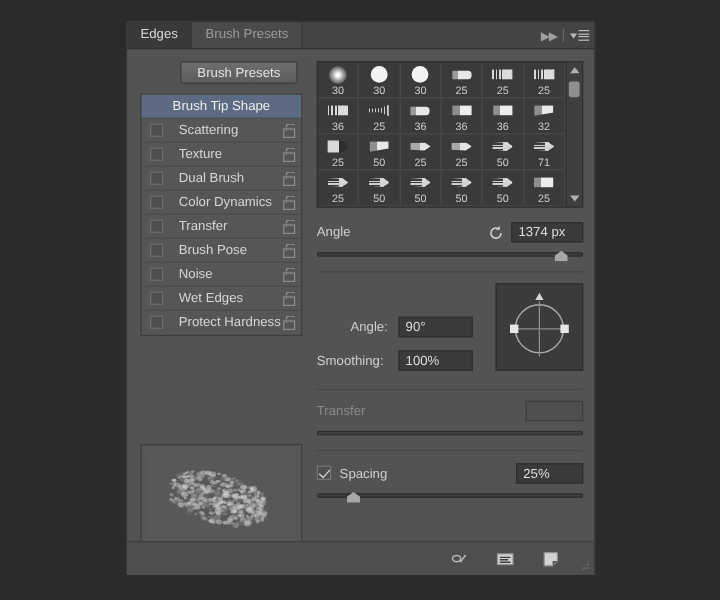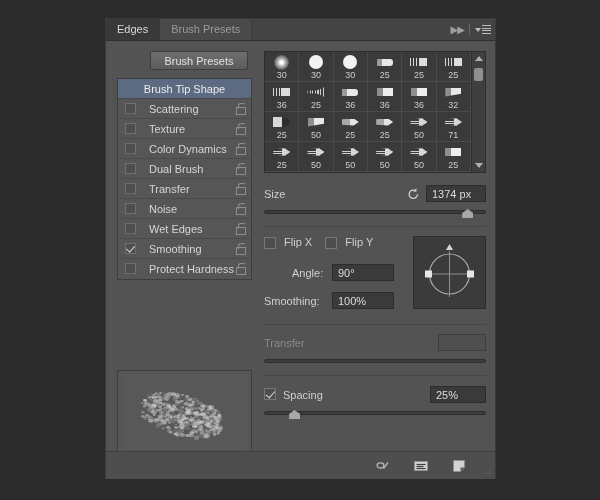--- a/index.html
+++ b/index.html
@@ -253,41 +253,41 @@
     <div class="optlist">
         <div class="optrow selected"><span>Brush Tip Shape</span></div>
         <div class="optrow"><span class="cb"></span><span class="lbl">Scattering</span><span class="lock">
             <span class="shk"></span>
             <span class="bdy"></span>
           </span></div>
         <div class="optrow"><span class="cb"></span><span class="lbl">Texture</span><span class="lock">
             <span class="shk"></span>
             <span class="bdy"></span>
           </span></div>
+        <div class="optrow"><span class="cb"></span><span class="lbl">Dual Brush</span><span class="lock">
+            <span class="shk"></span>
+            <span class="bdy"></span>
+          </span></div>
         <div class="optrow"><span class="cb"></span><span class="lbl">Color Dynamics</span><span class="lock">
             <span class="shk"></span>
             <span class="bdy"></span>
           </span></div>
-        <div class="optrow"><span class="cb"></span><span class="lbl">Dual Brush</span><span class="lock">
+        <div class="optrow"><span class="cb"></span><span class="lbl">Transfer</span><span class="lock">
             <span class="shk"></span>
             <span class="bdy"></span>
           </span></div>
-        <div class="optrow"><span class="cb"></span><span class="lbl">Transfer</span><span class="lock">
+        <div class="optrow"><span class="cb"></span><span class="lbl">Brush Pose</span><span class="lock">
             <span class="shk"></span>
             <span class="bdy"></span>
           </span></div>
         <div class="optrow"><span class="cb"></span><span class="lbl">Noise</span><span class="lock">
             <span class="shk"></span>
             <span class="bdy"></span>
           </span></div>
         <div class="optrow"><span class="cb"></span><span class="lbl">Wet Edges</span><span class="lock">
-            <span class="shk"></span>
-            <span class="bdy"></span>
-          </span></div>
-        <div class="optrow"><span class="cb checked"></span><span class="lbl">Smoothing</span><span class="lock">
             <span class="shk"></span>
             <span class="bdy"></span>
           </span></div>
         <div class="optrow"><span class="cb"></span><span class="lbl">Protect Hardness</span><span class="lock">
             <span class="shk"></span>
             <span class="bdy"></span>
           </span></div>
       </div>
 
     <div class="previewbox">
@@ -1065,21 +1065,21 @@
             </div>
           </div>
         <div class="sb">
           <span class="arr up"></span>
           <span class="thumb"></span>
           <span class="arr dn"></span>
         </div>
       </div>
 
       <div style="position:relative;margin-top:12px;height:19px;">
-        <span class="rowlabel" style="position:absolute;left:0;top:3px;">Size</span>
+        <span class="rowlabel" style="position:absolute;left:0;top:3px;">Angle</span>
         <span class="reset" style="position:absolute;right:66px;top:2px;">
           <svg width="13" height="13" viewBox="0 0 13 13">
             <path d="M10.5 7.2a4.2 4.2 0 1 1-1.3-3" fill="none" stroke="#d0d0d0" stroke-width="1.3"></path>
             <path d="M9.4 1.2 L9.4 4.5 L6.2 4.5 Z" fill="#d0d0d0"></path>
           </svg>
         </span>
         <span class="field" style="position:absolute;right:0;top:0;width:60px;text-align:left;">1374 px</span>
       </div>
       <div class="slider">
         <span class="track"></span>
@@ -1093,26 +1093,20 @@
           <svg width="71" height="71" viewBox="0 0 71 71">
             <circle cx="35.5" cy="37" r="20" fill="none" stroke="#a9a9a9" stroke-width="1.2"></circle>
             <line x1="35.5" y1="14" x2="35.5" y2="60" stroke="#8e8e8e" stroke-width="1"></line>
             <line x1="12" y1="37" x2="59" y2="37" stroke="#8e8e8e" stroke-width="1"></line>
             <path d="M35.5 7 L39 13 L32 13 Z" fill="#d6d6d6"></path>
             <rect x="11" y="33.5" width="7" height="7" fill="#e6e6e6"></rect>
             <rect x="53" y="33.5" width="7" height="7" fill="#e6e6e6"></rect>
           </svg>
         </div>
 
-        <div style="position:absolute;left:0;top:0;">
-          <span class="cbx"></span>
-          <span class="rowlabel" style="margin:0 10px 0 5px;">Flip X</span>
-          <span class="cbx"></span>
-          <span class="rowlabel" style="margin-left:5px;">Flip Y</span>
-        </div>
 
         <div style="position:absolute;left:0;top:28px;width:140px;">
           <span class="rowlabel" style="position:absolute;left:28px;top:3px;">Angle:</span>
           <span class="field" style="position:absolute;left:68px;top:0;width:62px;">90°</span>
         </div>
 
         <div style="position:absolute;left:0;top:56px;width:140px;">
           <span class="rowlabel" style="position:absolute;left:0;top:3px;">Smoothing:</span>
           <span class="field" style="position:absolute;left:68px;top:0;width:62px;">100%</span>
         </div>

